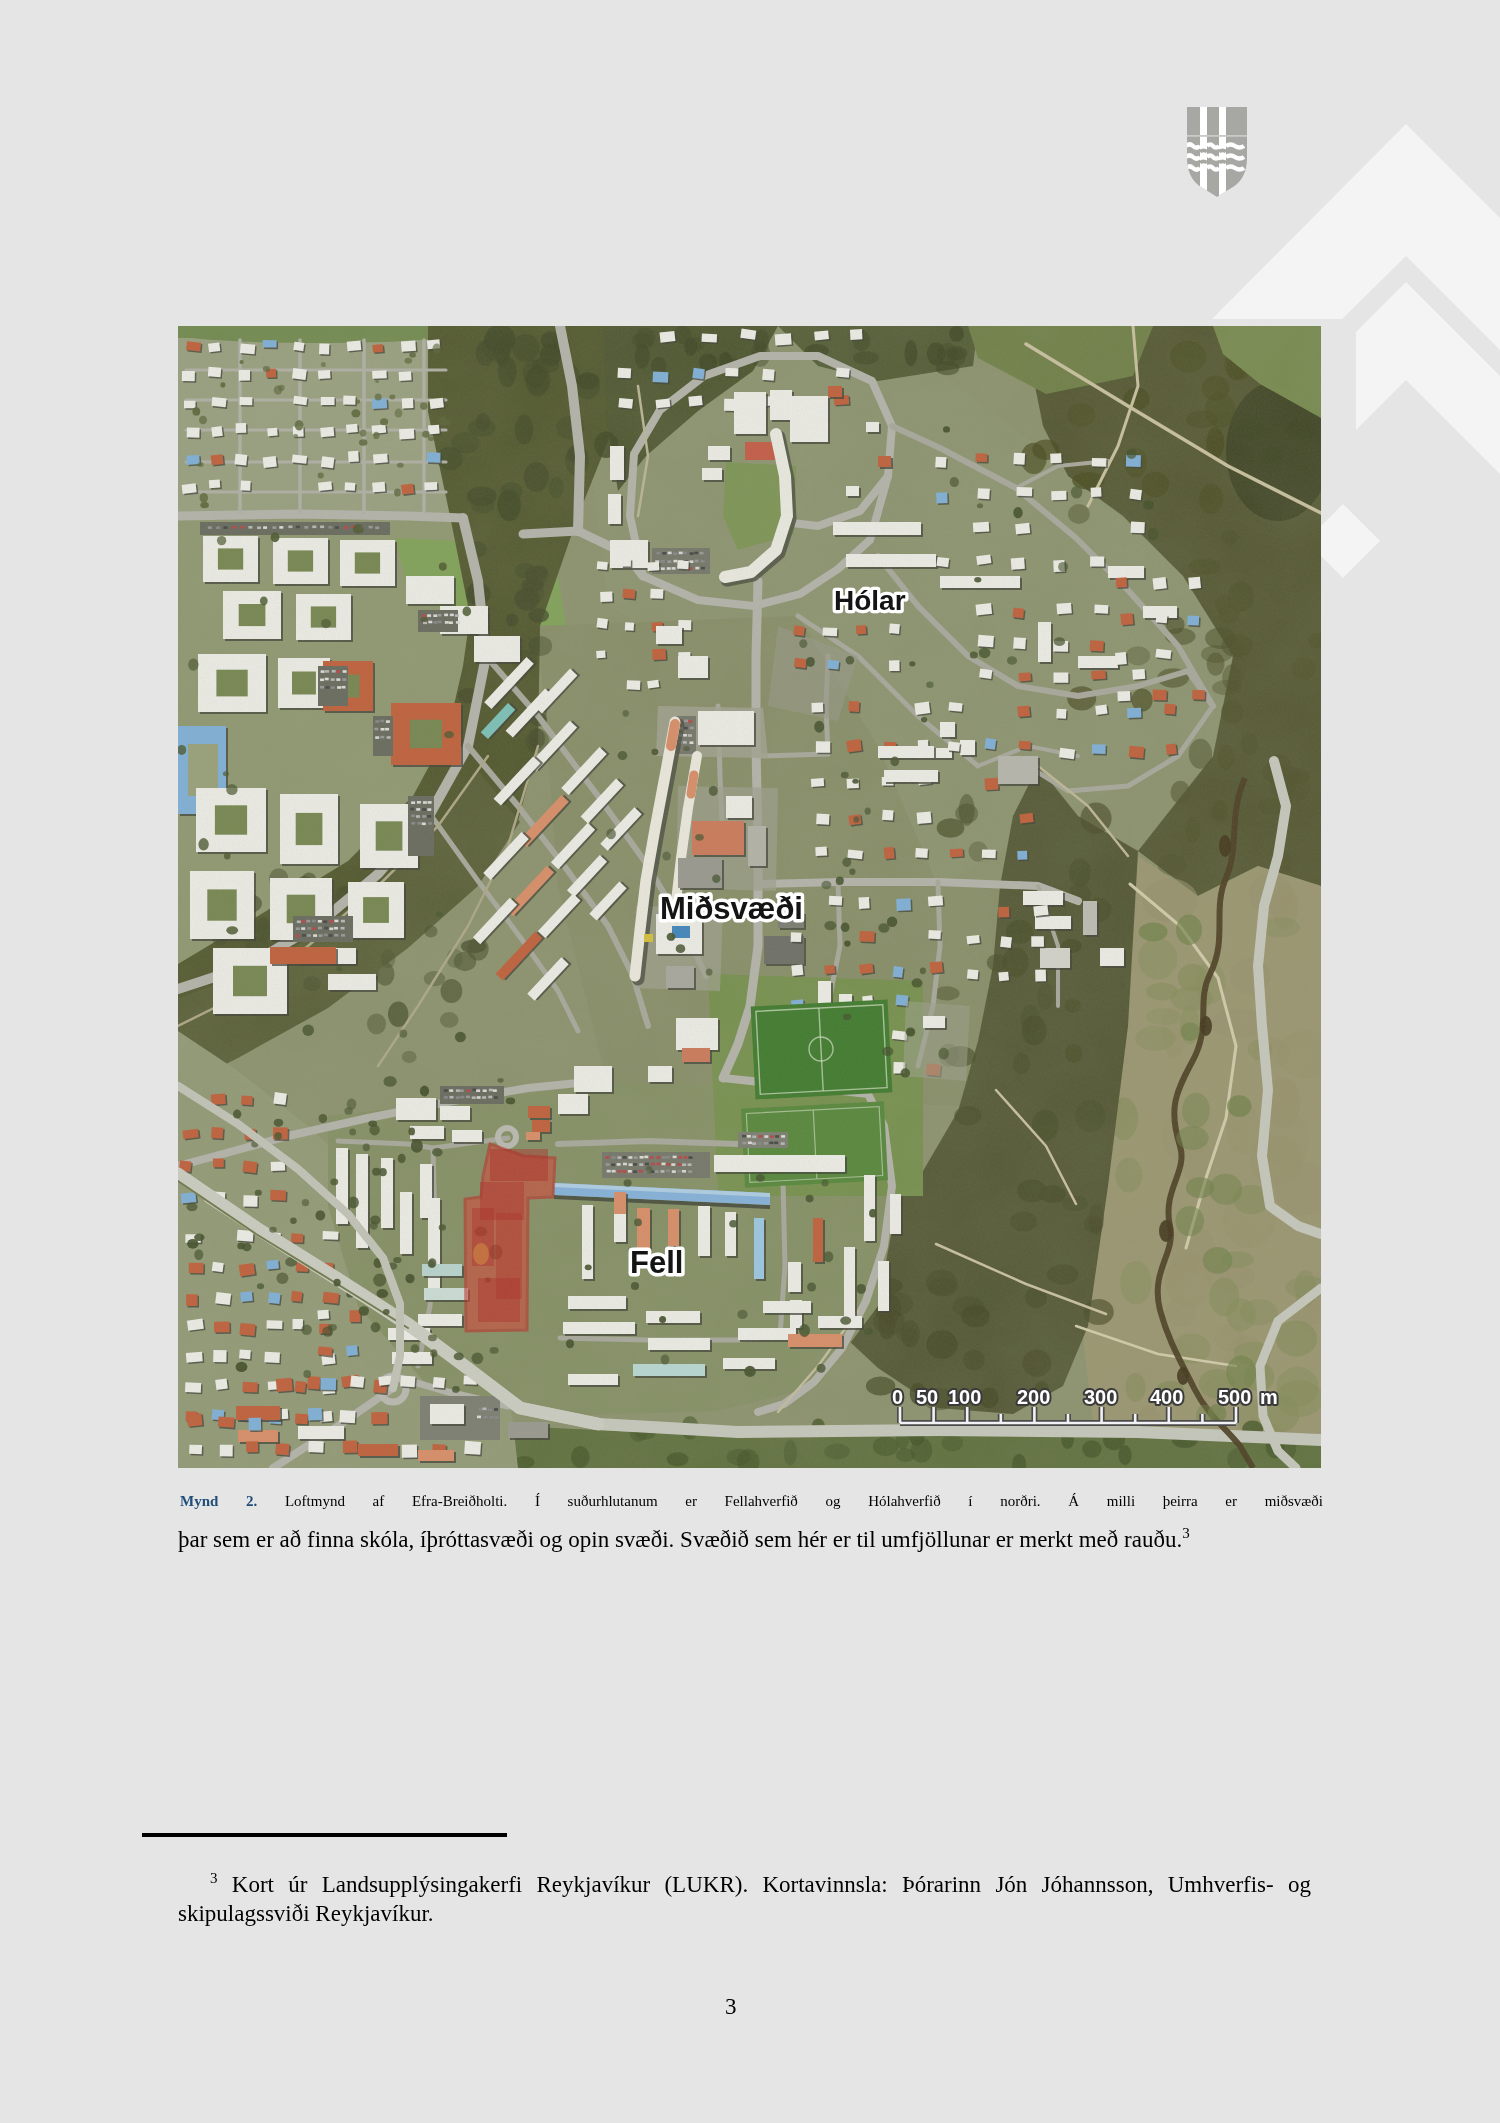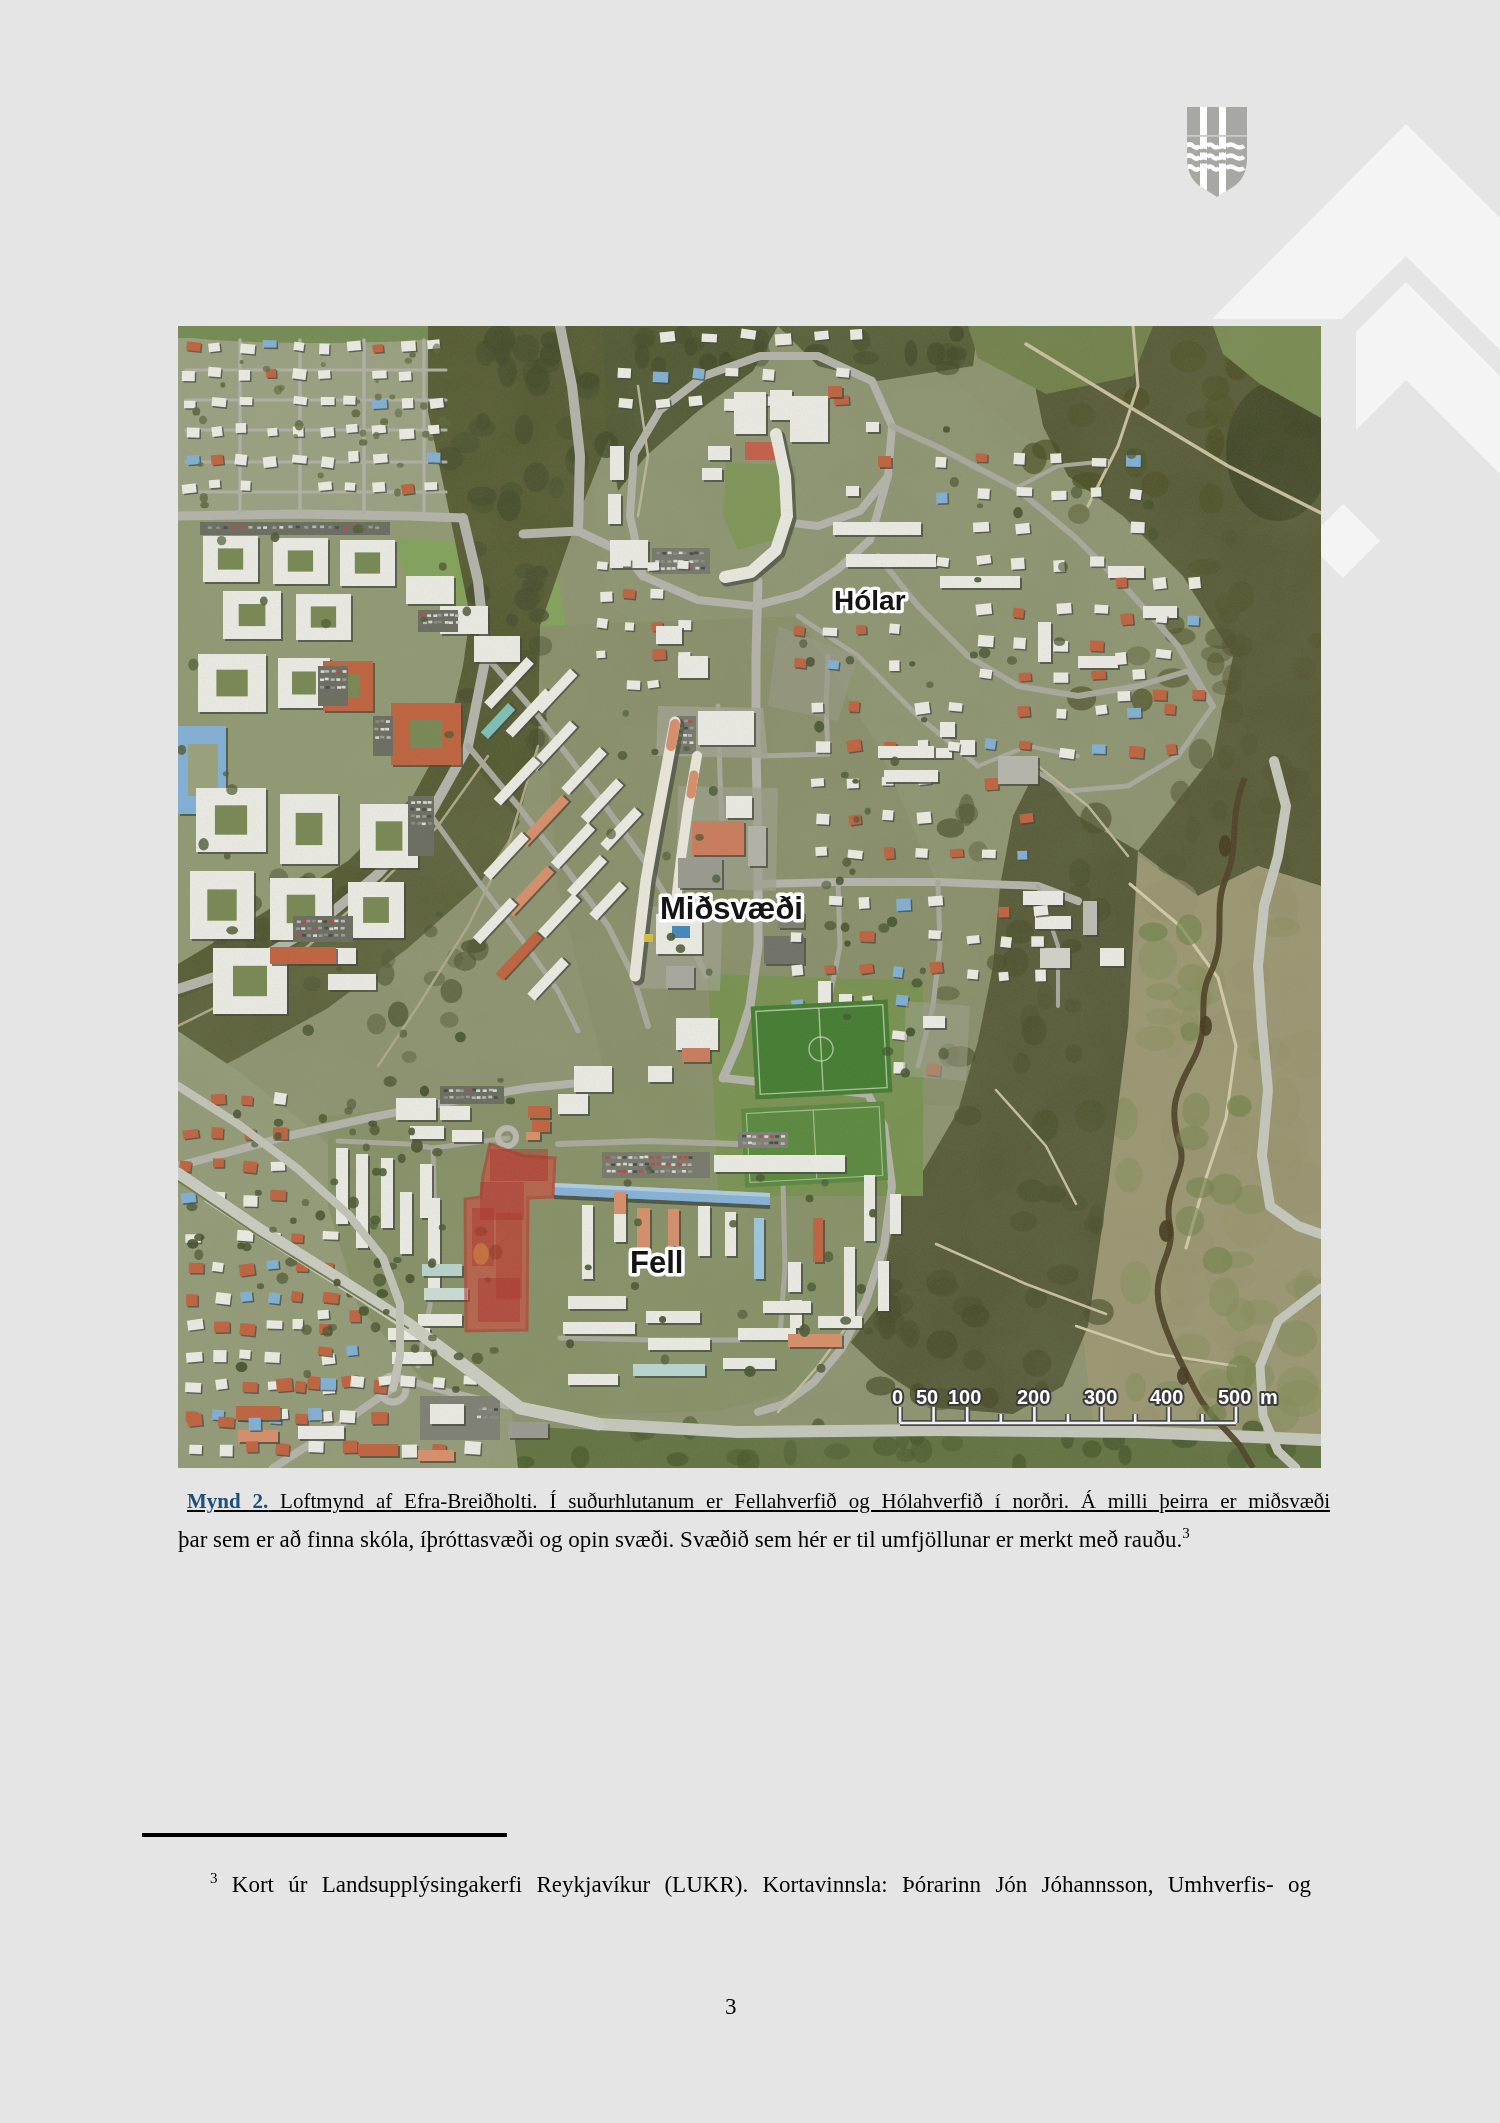--- a/index.html
+++ b/index.html
@@ -2148,25 +2148,27 @@
         <text x="738" y="1078" style="font-family:'Liberation Sans',sans-serif;font-weight:bold;font-size:20px;fill:#ffffff;paint-order:stroke;stroke:#3a3a3a;stroke-width:4px;stroke-linejoin:round">50</text>
         <text x="770" y="1078" style="font-family:'Liberation Sans',sans-serif;font-weight:bold;font-size:20px;fill:#ffffff;paint-order:stroke;stroke:#3a3a3a;stroke-width:4px;stroke-linejoin:round">100</text>
         <text x="839" y="1078" style="font-family:'Liberation Sans',sans-serif;font-weight:bold;font-size:20px;fill:#ffffff;paint-order:stroke;stroke:#3a3a3a;stroke-width:4px;stroke-linejoin:round">200</text>
         <text x="906" y="1078" style="font-family:'Liberation Sans',sans-serif;font-weight:bold;font-size:20px;fill:#ffffff;paint-order:stroke;stroke:#3a3a3a;stroke-width:4px;stroke-linejoin:round">300</text>
         <text x="972" y="1078" style="font-family:'Liberation Sans',sans-serif;font-weight:bold;font-size:20px;fill:#ffffff;paint-order:stroke;stroke:#3a3a3a;stroke-width:4px;stroke-linejoin:round">400</text>
         <text x="1040" y="1078" style="font-family:'Liberation Sans',sans-serif;font-weight:bold;font-size:20px;fill:#ffffff;paint-order:stroke;stroke:#3a3a3a;stroke-width:4px;stroke-linejoin:round">500</text>
         <text x="1082" y="1078" style="font-family:'Liberation Sans',sans-serif;font-weight:bold;font-size:20px;fill:#ffffff;paint-order:stroke;stroke:#3a3a3a;stroke-width:4px;stroke-linejoin:round">m</text>
       </g>
 </svg>
 
-<div class="abs" style="left:187px;top:1484px;width:1143px;font-size:21px;line-height:34px;color:#000;
- text-align:justify;text-align-last:justify;white-space:nowrap;text-decoration:underline;">
+<div class="abs" style="left:180px;top:1484px;width:1143px;font-size:15px;line-height:34px;color:#000;
+ text-align:justify;text-align-last:justify;white-space:nowrap;">
 <span style="font-weight:bold;color:#1f4e79;">Mynd 2.</span> Loftmynd af Efra-Breiðholti. Í suðurhlutanum er Fellahverfið og Hólahverfið í norðri. Á milli þeirra er miðsvæði</div>
 <div class="abs" style="left:178px;top:1518px;width:1143px;font-size:23px;line-height:30px;color:#000;">
 þar sem er að finna skóla, íþróttasvæði og opin svæði. Svæðið sem hér er til umfjöllunar er merkt með rauðu.<sup style="font-size:15px;">3</sup></div>
 
 <div class="abs" style="left:142px;top:1833px;width:365px;height:4px;background:#000;"></div>
 
 <div class="abs" style="left:178px;top:1861px;width:1133px;font-size:23px;line-height:35px;color:#000;
  text-align:justify;text-align-last:justify;white-space:nowrap;">
 <span style="display:inline-block;width:32px;"></span><sup style="font-size:15px;">3</sup> Kort úr Landsupplýsingakerfi Reykjavíkur (LUKR). Kortavinnsla: Þórarinn Jón Jóhannsson, Umhverfis- og</div>
+<div class="abs" style="left:178px;top:1896px;width:1133px;font-size:23px;line-height:35px;color:#000;">
+skipulagssviði Reykjavíkur.</div>
 
 <div class="abs" style="left:725px;top:1994px;font-size:23px;color:#000;">3</div>
 </div>
 </body></html>

